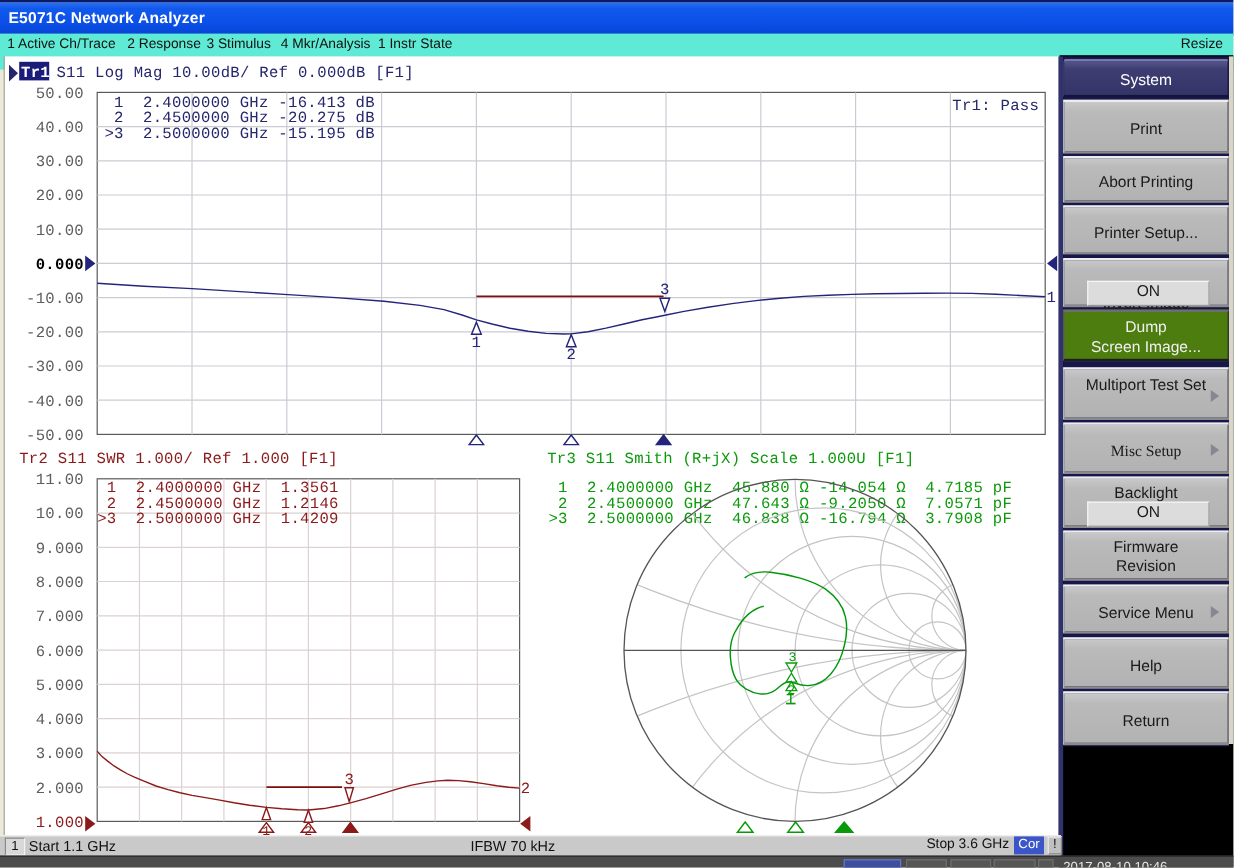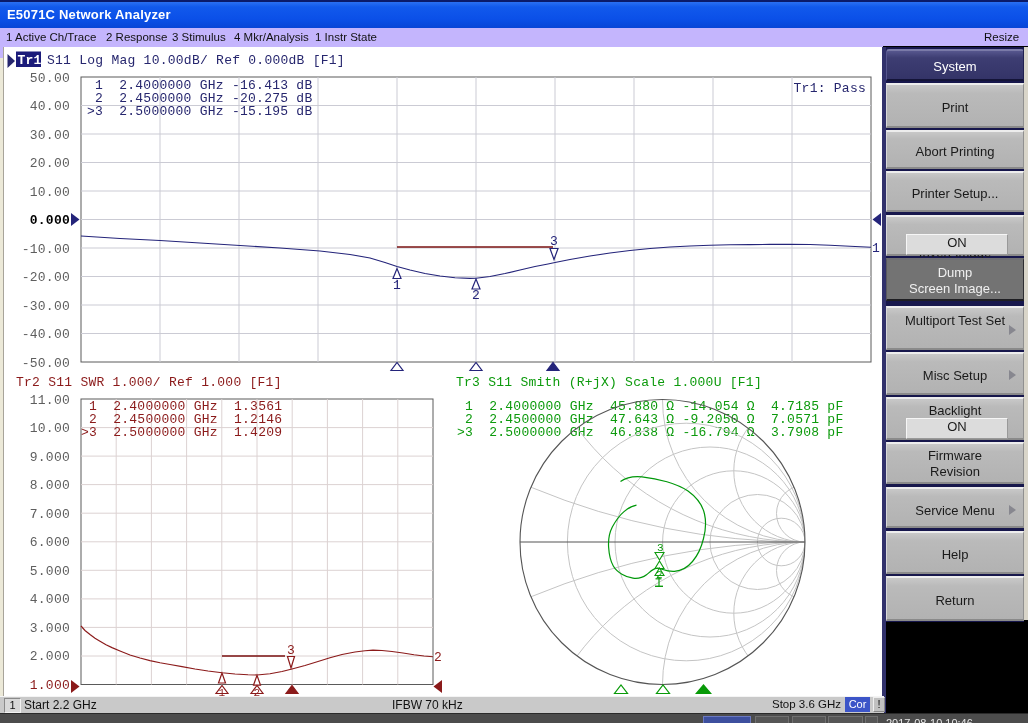--- a/index.html
+++ b/index.html
@@ -3,21 +3,21 @@
 <meta charset="utf-8">
 <style>
   html,body{margin:0;padding:0;}
   body{width:1028px;height:723px;position:relative;overflow:hidden;
        background:#ece9d8;font-family:"Liberation Sans",sans-serif;}
   .abs{position:absolute;}
   #titlebar{left:0;top:0;width:1028px;height:28px;
     background:linear-gradient(180deg,#2a70f2 0%,#1159ec 18%,#0b50e8 60%,#0846d8 90%,#0d47cc 100%);
     border-top:2px solid #0a1a6a;}
   #titletext{left:7px;top:7px;color:#fff;font-size:13px;font-weight:bold;letter-spacing:0.2px;}
-  #menubar{left:0;top:28px;width:1028px;height:30px;background:#c4b5fd;font-size:11.5px;color:#111;text-align:right;}
+  #menubar{left:0;top:28px;width:1028px;height:30px;background:#5eead4;font-size:11.5px;color:#111;text-align:right;}
   .mi{position:absolute;top:3px;}
   #chartwhite{left:4px;top:47px;width:879px;height:649px;background:#ffffff;}
   #statusbar{left:0px;top:696px;width:884px;height:17px;background:#c9c9c9;
      border-top:1px solid #f4f4f4;font-size:12px;color:#111;}
   #bottomstrip{left:0;top:713px;width:1028px;height:10px;background:#4c4c4c;border-top:1px solid #2a2a2a;}
   
   #sidebar{left:883px;top:46px;width:145px;height:677px;background:#000;}
   #sbnavy{left:882px;top:47px;width:4px;height:676px;background:#31316b;}
   #sbright{left:1024px;top:47px;width:4px;height:573px;background:#d9d5c9;}
   .sbtn{position:absolute;left:886px;width:138px;background:linear-gradient(180deg,#c8c8c8 0%,#bababa 20%,#b2b2b2 100%);
@@ -198,30 +198,30 @@
 <div class="sbtn" style="top:130px;height:38.5px;">
     <div class="abs" style="left:0;top:11.5px;width:136px;text-align:center;">Abort Printing</div>
   </div>
 <div class="sbtn" style="top:171px;height:41px;padding-left:37px;">
     <div class="abs" style="left:0;top:13px;width:136px;text-align:center;">Printer Setup...</div>
   </div>
 <div class="sbtn" style="top:214.5px;height:41.0px;">
     <div class="abs" style="left:0;top:4px;width:136px;text-align:center;margin-top:24px;">Invert Image</div>
     <div class="onbox" style="top:17.0px;">ON</div>
   </div>
-<div class="sbtn" style="top:258px;height:43px;background:#737373;color:#f0f0f0;border-top:2px solid #6e6e72;border-left:1px solid #5a5a5e;border-bottom:2px solid #1e1e22;border-right:1px solid #2e2e32;">
+<div class="sbtn" style="top:258px;height:43px;background:#4d7c0f;color:#f0f0f0;border-top:2px solid #6e6e72;border-left:1px solid #5a5a5e;border-bottom:2px solid #1e1e22;border-right:1px solid #2e2e32;">
     <div class="abs" style="left:0;top:4.5px;width:136px;text-align:center;">Dump</div>
     <div class="abs" style="left:0;top:20.5px;width:136px;text-align:center;">Screen Image...</div>
   </div>
 <div class="sbtn" style="top:306px;height:43.5px;">
     <div class="abs" style="left:0;top:5px;width:136px;text-align:center;">Multiport Test Set</div>
     <div class="abs" style="left:0;top:21px;width:136px;text-align:center;margin-top:40px;">Setup</div>
     <div class="arrow" style="top:17px;"></div>
   </div>
-<div class="sbtn" style="top:352px;height:42.5px;">
+<div class="sbtn" style="top:352px;height:42.5px;font-family:Liberation Serif, serif;">
     <div class="abs" style="left:0;top:14px;width:136px;text-align:center;">Misc Setup</div>
     <div class="arrow" style="top:16px;"></div>
   </div>
 <div class="sbtn" style="top:397px;height:42.5px;">
     <div class="abs" style="left:0;top:4px;width:136px;text-align:center;">Backlight</div>
     <div class="onbox" style="top:18.5px;">ON</div>
   </div>
 <div class="sbtn" style="top:442px;height:41.5px;">
     <div class="abs" style="left:0;top:4px;width:136px;text-align:center;">Firmware</div>
     <div class="abs" style="left:0;top:20px;width:136px;text-align:center;">Revision</div>
@@ -231,21 +231,21 @@
     <div class="arrow" style="top:16px;"></div>
   </div>
 <div class="sbtn" style="top:531px;height:42.5px;padding-left:28px;">
     <div class="abs" style="left:0;top:14px;width:136px;text-align:center;">Help</div>
   </div>
 <div class="sbtn" style="top:576px;height:44.5px;">
     <div class="abs" style="left:0;top:15px;width:136px;text-align:center;">Return</div>
   </div>
 <div class="abs" id="statusbar">
   <div class="abs" style="left:4px;top:1px;width:15px;height:13px;background:#d8d8d8;border:1px solid #8a8a8a;border-bottom-color:#f2f2f2;border-right-color:#f2f2f2;text-align:center;font-size:11px;line-height:13px;">1</div>
-  <span class="abs" style="left:24px;top:1px;">Start 2.2 GHz</span>
+  <span class="abs" style="left:24px;top:1px;">Start 1.1 GHz</span>
   <span class="abs" style="left:392px;top:1px;">IFBW 70 kHz</span>
   <span class="abs" style="left:772px;top:1px;font-size:11.5px;">Stop 3.6 GHz</span>
   <div class="abs" style="left:845px;top:0px;width:25px;height:15px;background:#3c55c8;color:#fff;text-align:center;font-size:11px;line-height:15px;">Cor</div>
   <div class="abs" style="left:873px;top:0px;width:12px;height:15px;background:#c0c0c0;border:1px solid #888;border-top-color:#eee;border-left-color:#eee;box-sizing:border-box;text-align:center;font-size:11px;line-height:13px;">!</div>
 </div>
 <div class="abs" id="bottomstrip">
   <div class="abs" style="left:703px;top:2px;width:46px;height:8px;background:#3d4f9e;border:1px solid #6a78c0;"></div>
   <div class="abs" style="left:755px;top:2px;width:32px;height:8px;background:#565656;border:1px solid #707070;"></div>
   <div class="abs" style="left:792px;top:2px;width:32px;height:8px;background:#565656;border:1px solid #707070;"></div>
   <div class="abs" style="left:828px;top:2px;width:33px;height:8px;background:#565656;border:1px solid #707070;"></div>

